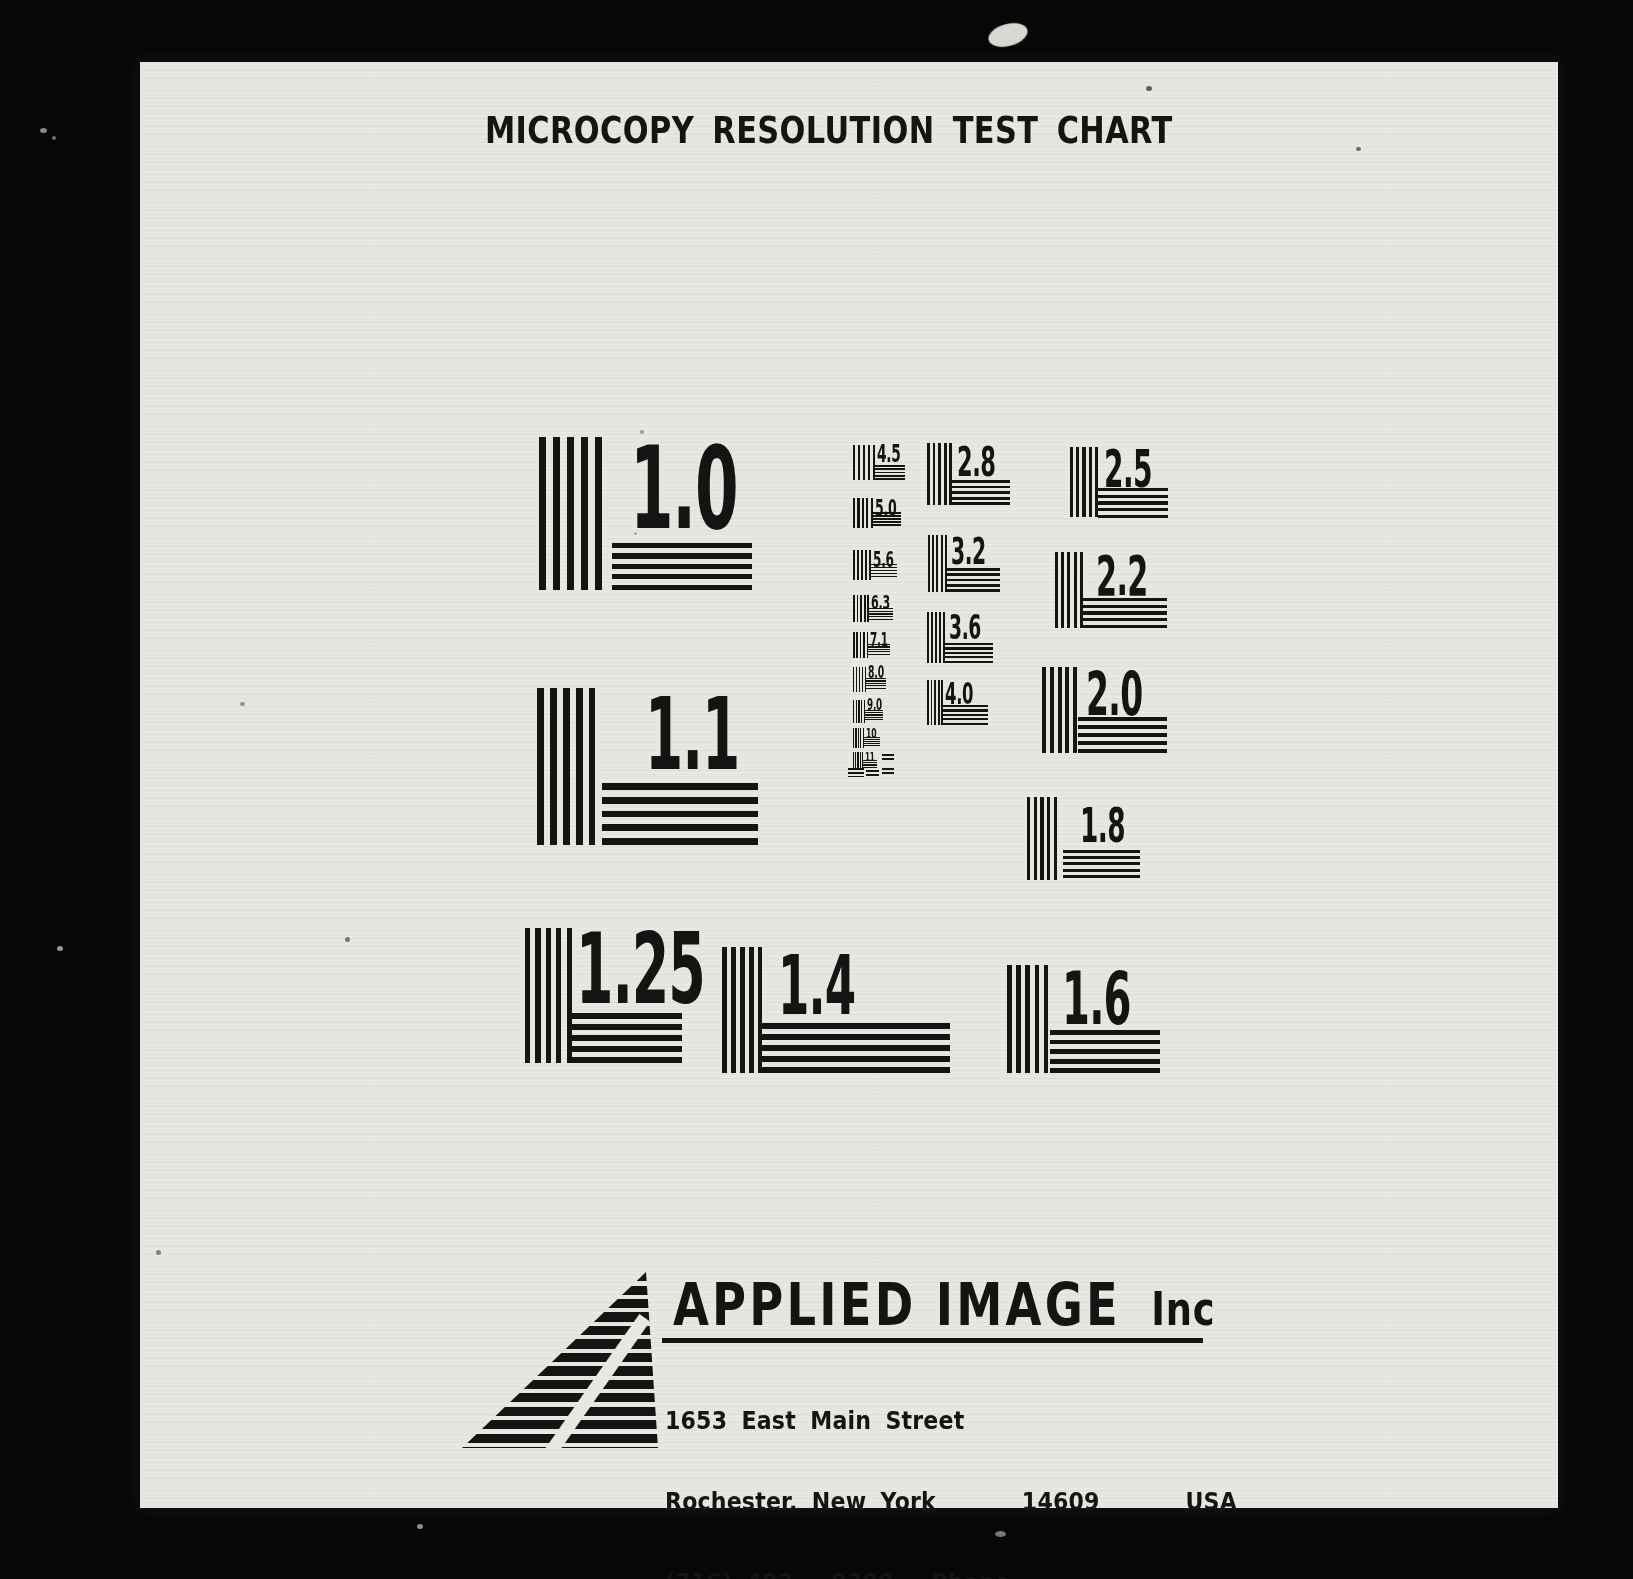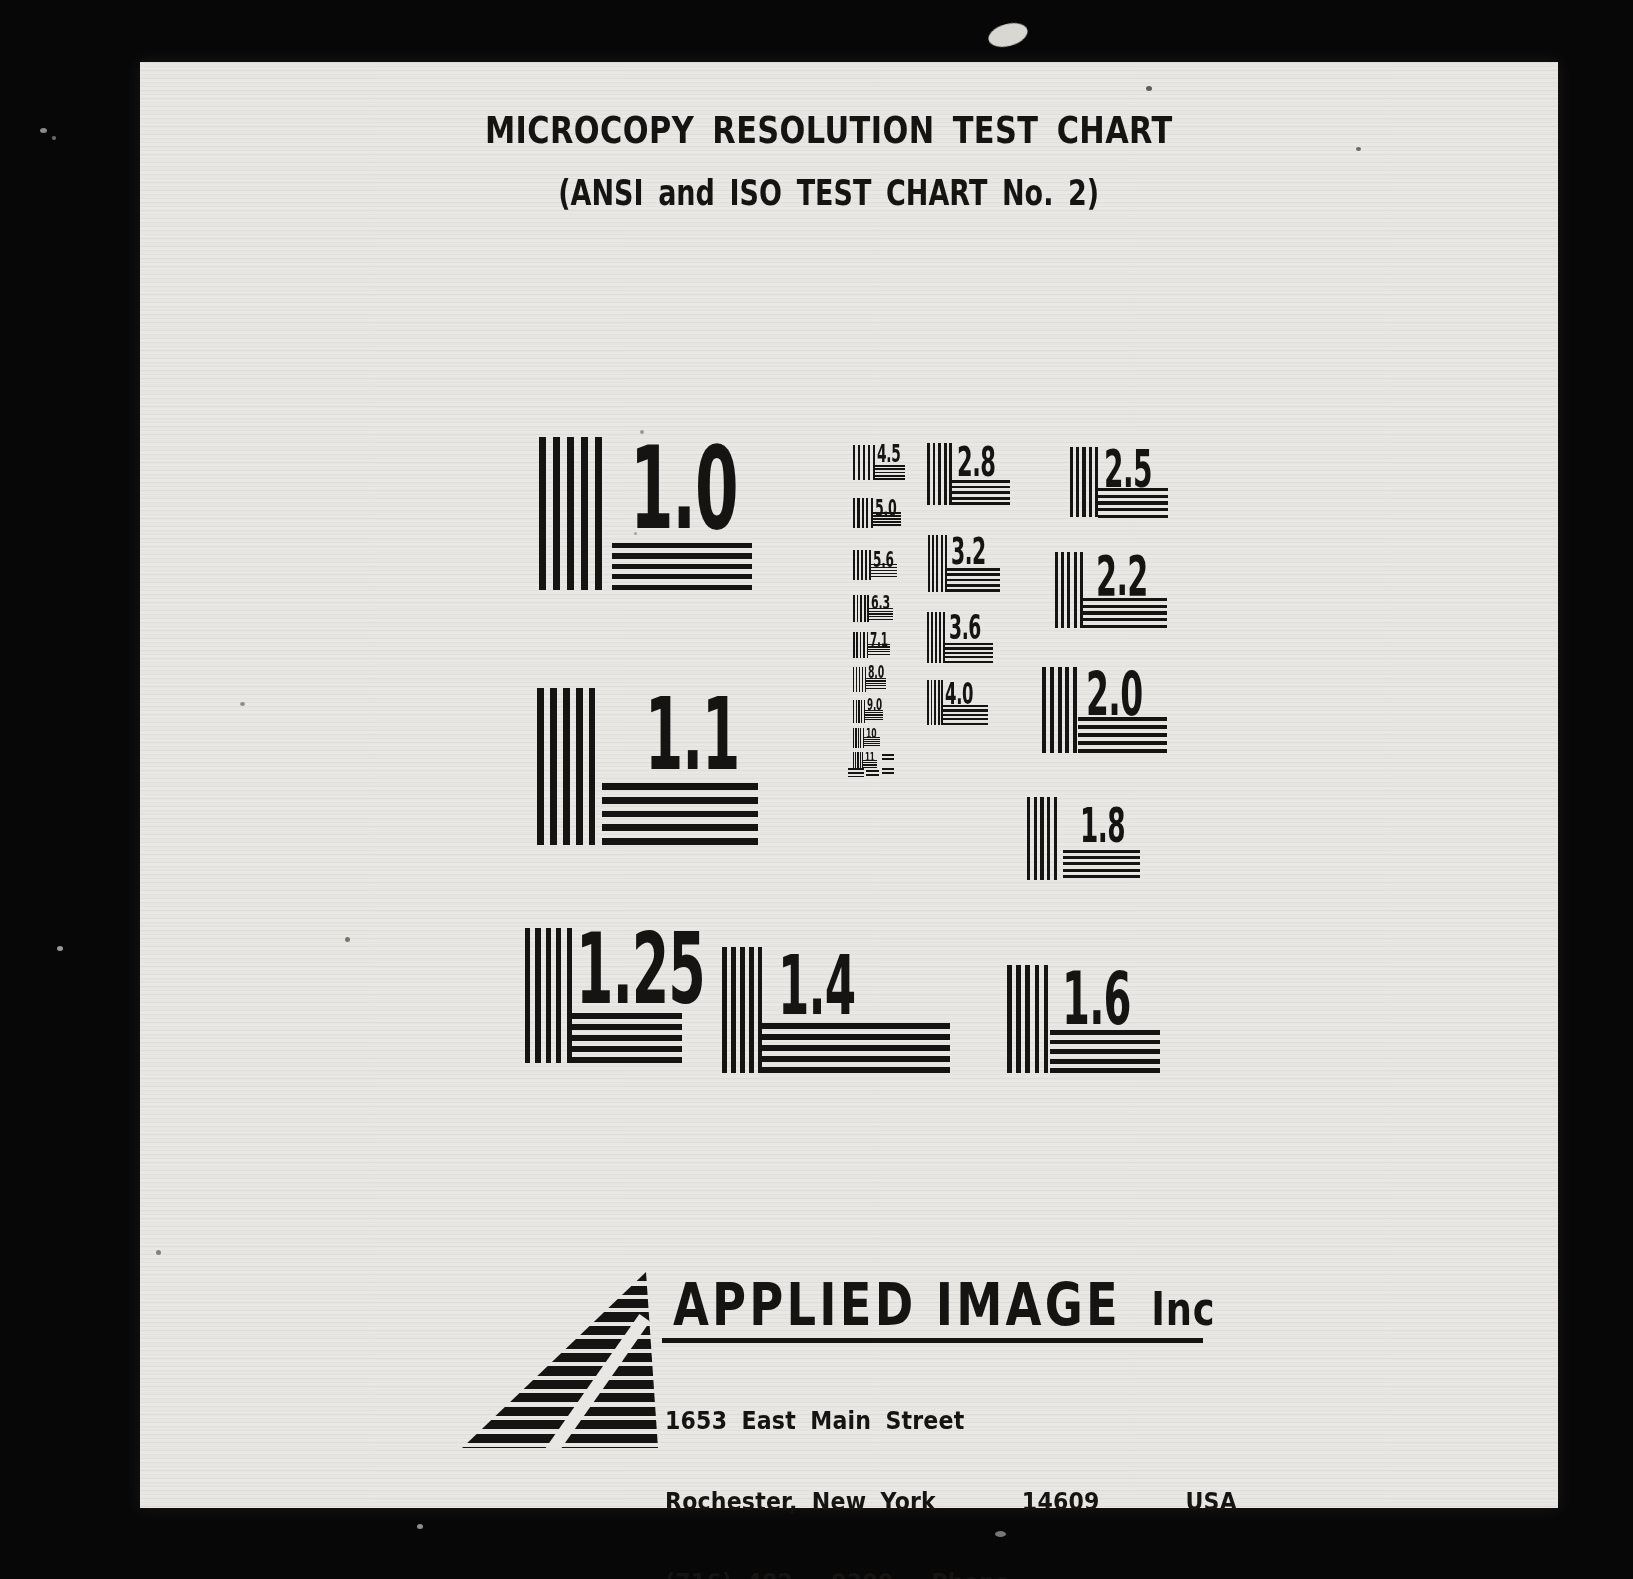--- a/index.html
+++ b/index.html
@@ -55,23 +55,20 @@
   .speck{position:absolute;border-radius:50%;}
   .pspeck{position:absolute;border-radius:50%;}
 </style>
 </head>
 <body>
 
 <div class="page">
 
   <div class="ttl-wrap" style="top:46px;">
     <span class="ttl-inner" style="font-size:38px;transform:scaleX(0.8);word-spacing:9px;letter-spacing:0.5px;">MICROCOPY RESOLUTION TEST CHART</span>
-  </div>
-  <div class="ttl-wrap" style="top:110px;">
-    <span class="ttl-inner" style="font-size:36px;transform:scaleX(0.75);word-spacing:7px;">(ANSI and ISO TEST CHART No. 2)</span>
   </div>
 
   <div>
     <div class="vb" style="left:399px;top:375px;width:63px;height:153px;--b:7px;--p:14px"></div>
     <span class="tl" style="left:490px;top:381px;font-size:114px;">1.0</span>
     <div class="hb" style="left:472px;top:481px;width:140px;height:47px;--b:5.2px;--p:10.4px"></div>
   </div>
 
   <div>
     <div class="vb" style="left:397px;top:626px;width:58px;height:157px;--b:6.5px;--p:13px"></div>

